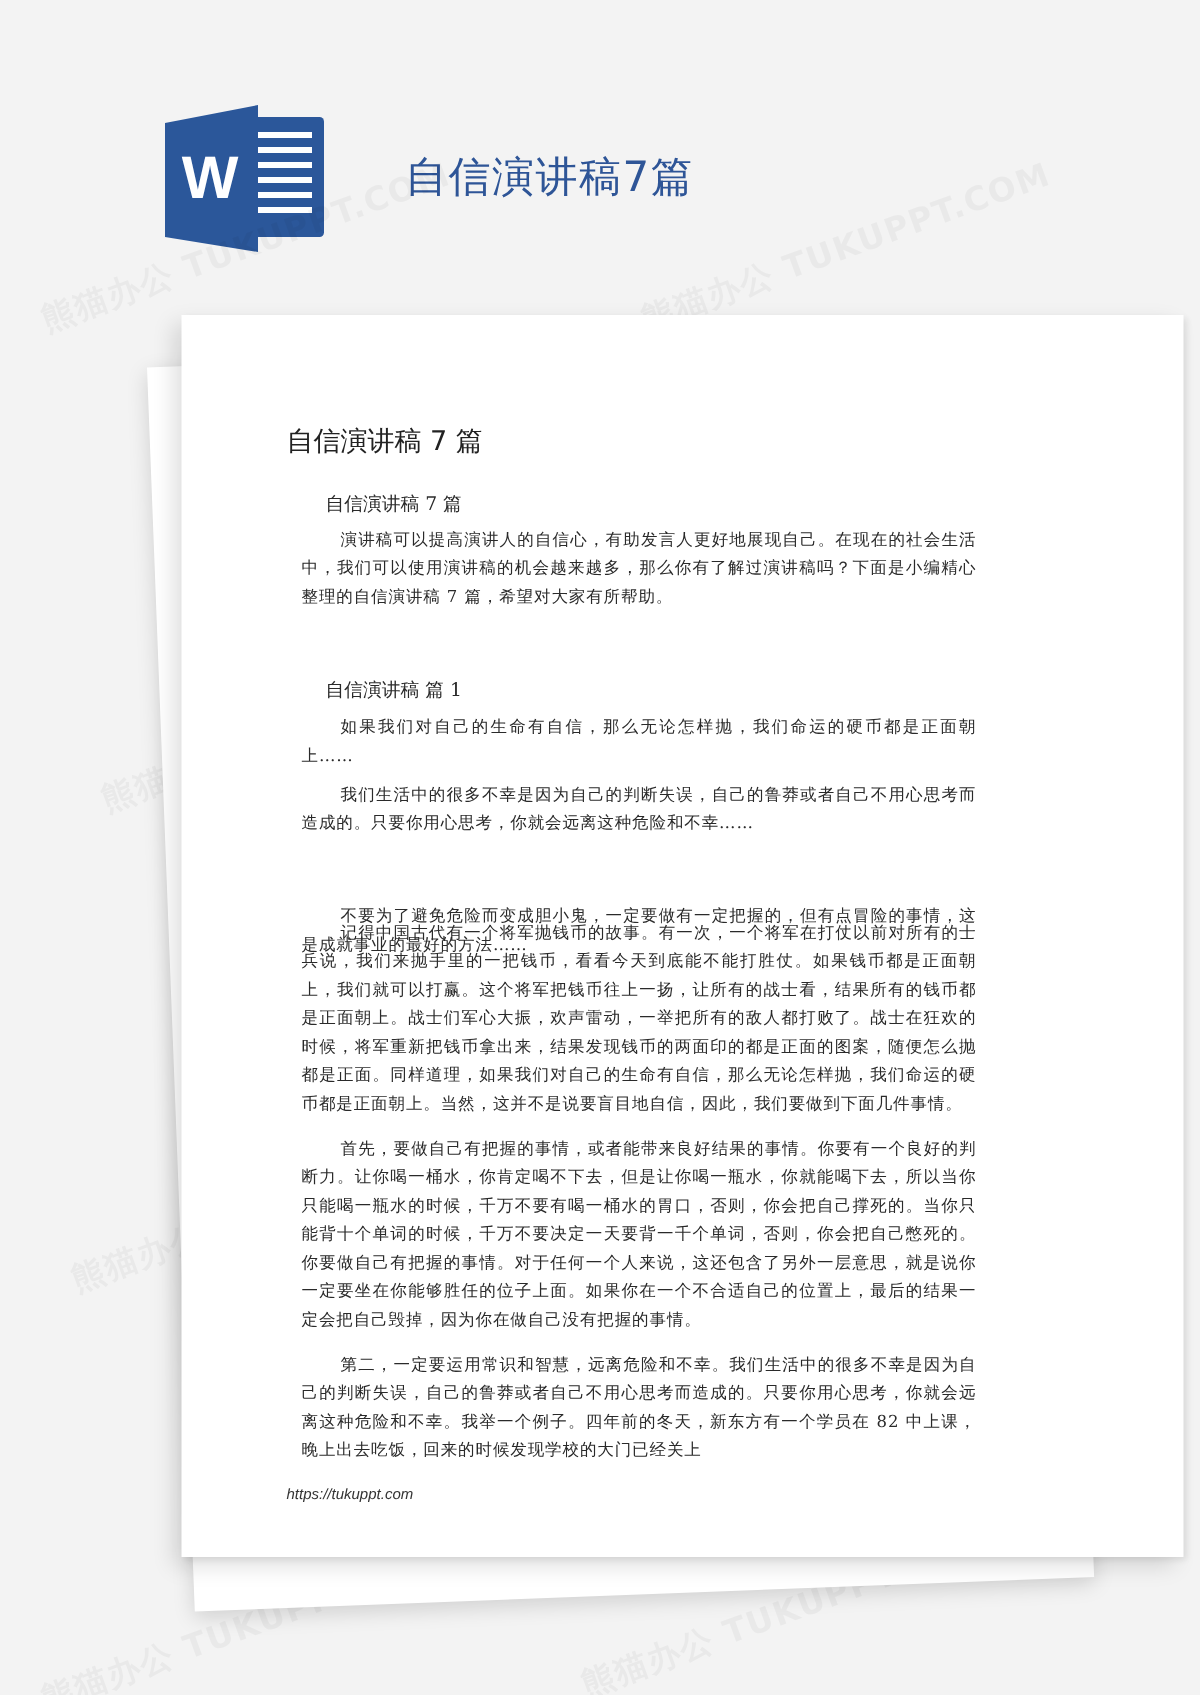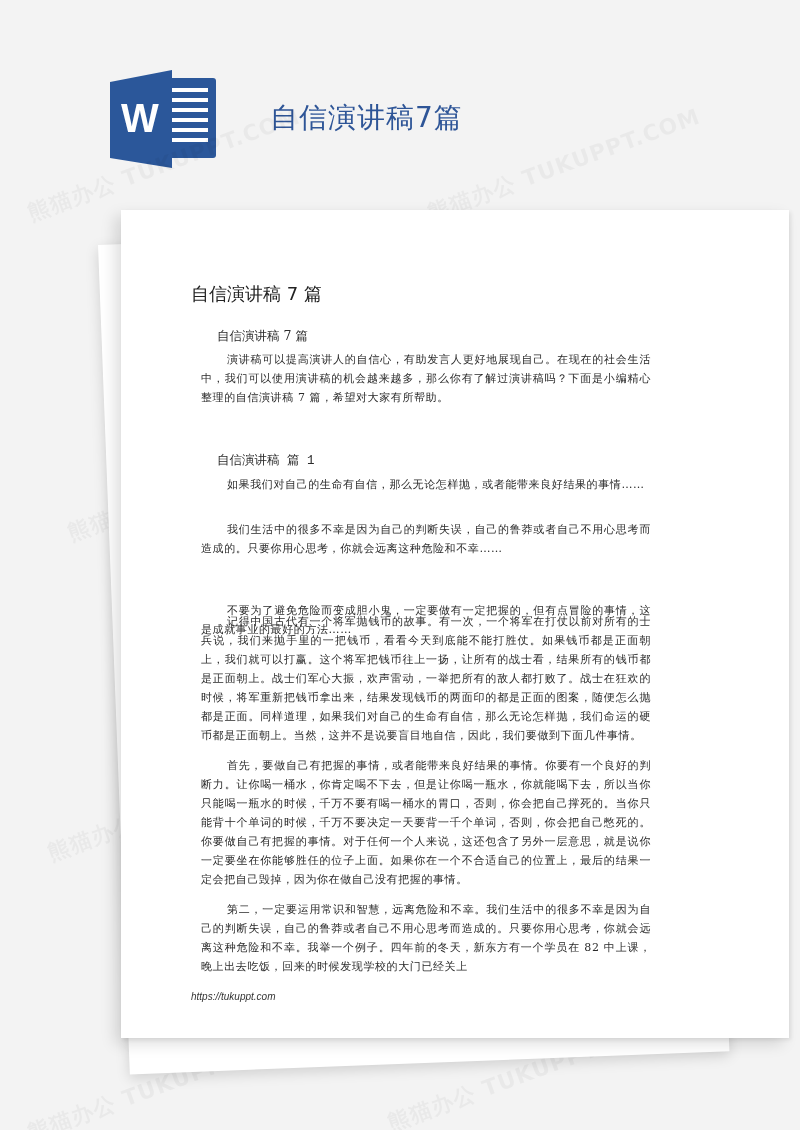--- a/index.html
+++ b/index.html
@@ -134,22 +134,22 @@
 <div class="watermark" style="left:20px; top:1070px;">熊猫办公 TUKUPPT.COM</div>
 <div class="watermark" style="left:380px; top:1060px;">熊猫办公 TUKUPPT.COM</div>
 
 <div class="back-page"></div>
 
 <div class="front-page">
   <div class="doc">
     <div class="doc-title">自信演讲稿 7 篇</div>
     <div class="subtitle">自信演讲稿 7 篇</div>
     <div class="para" style="top:140px;">演讲稿可以提高演讲人的自信心，有助发言人更好地展现自己。在现在的社会生活中，我们可以使用演讲稿的机会越来越多，那么你有了解过演讲稿吗？下面是小编精心整理的自信演讲稿 7 篇，希望对大家有所帮助。</div>
-    <div class="section-heading" style="top:242px;font-family:Liberation Mono, monospace;">自信演讲稿 篇 1</div>
-    <div class="para" style="top:265px;">如果我们对自己的生命有自信，那么无论怎样抛，或者能带来良好结果的事情……</div>
+    <div class="section-heading" style="top:242px;">自信演讲稿 篇 1</div>
+    <div class="para" style="top:265px;">如果我们对自己的生命有自信，那么无论怎样抛，我们命运的硬币都是正面朝上……</div>
     <div class="para" style="top:310px;">我们生活中的很多不幸是因为自己的判断失误，自己的鲁莽或者自己不用心思考而造成的。只要你用心思考，你就会远离这种危险和不幸……</div>
     <div class="para" style="top:356px;margin-top:35px;">不要为了避免危险而变成胆小鬼，一定要做有一定把握的，但有点冒险的事情，这是成就事业的最好的方法……</div>
     <div class="para" style="top:402px;">记得中国古代有一个将军抛钱币的故事。有一次，一个将军在打仗以前对所有的士兵说，我们来抛手里的一把钱币，看看今天到底能不能打胜仗。如果钱币都是正面朝上，我们就可以打赢。这个将军把钱币往上一扬，让所有的战士看，结果所有的钱币都是正面朝上。战士们军心大振，欢声雷动，一举把所有的敌人都打败了。战士在狂欢的时候，将军重新把钱币拿出来，结果发现钱币的两面印的都是正面的图案，随便怎么抛都是正面。同样道理，如果我们对自己的生命有自信，那么无论怎样抛，我们命运的硬币都是正面朝上。当然，这并不是说要盲目地自信，因此，我们要做到下面几件事情。</div>
     <div class="para" style="top:546px;">首先，要做自己有把握的事情，或者能带来良好结果的事情。你要有一个良好的判断力。让你喝一桶水，你肯定喝不下去，但是让你喝一瓶水，你就能喝下去，所以当你只能喝一瓶水的时候，千万不要有喝一桶水的胃口，否则，你会把自己撑死的。当你只能背十个单词的时候，千万不要决定一天要背一千个单词，否则，你会把自己憋死的。你要做自己有把握的事情。对于任何一个人来说，这还包含了另外一层意思，就是说你一定要坐在你能够胜任的位子上面。如果你在一个不合适自己的位置上，最后的结果一定会把自己毁掉，因为你在做自己没有把握的事情。</div>
     <div class="para" style="top:690px;">第二，一定要运用常识和智慧，远离危险和不幸。我们生活中的很多不幸是因为自己的判断失误，自己的鲁莽或者自己不用心思考而造成的。只要你用心思考，你就会远离这种危险和不幸。我举一个例子。四年前的冬天，新东方有一个学员在 82 中上课，晚上出去吃饭，回来的时候发现学校的大门已经关上</div>
   </div>
   <div class="footer-url">https://tukuppt.com</div>
 </div>
 
 </body></html>

